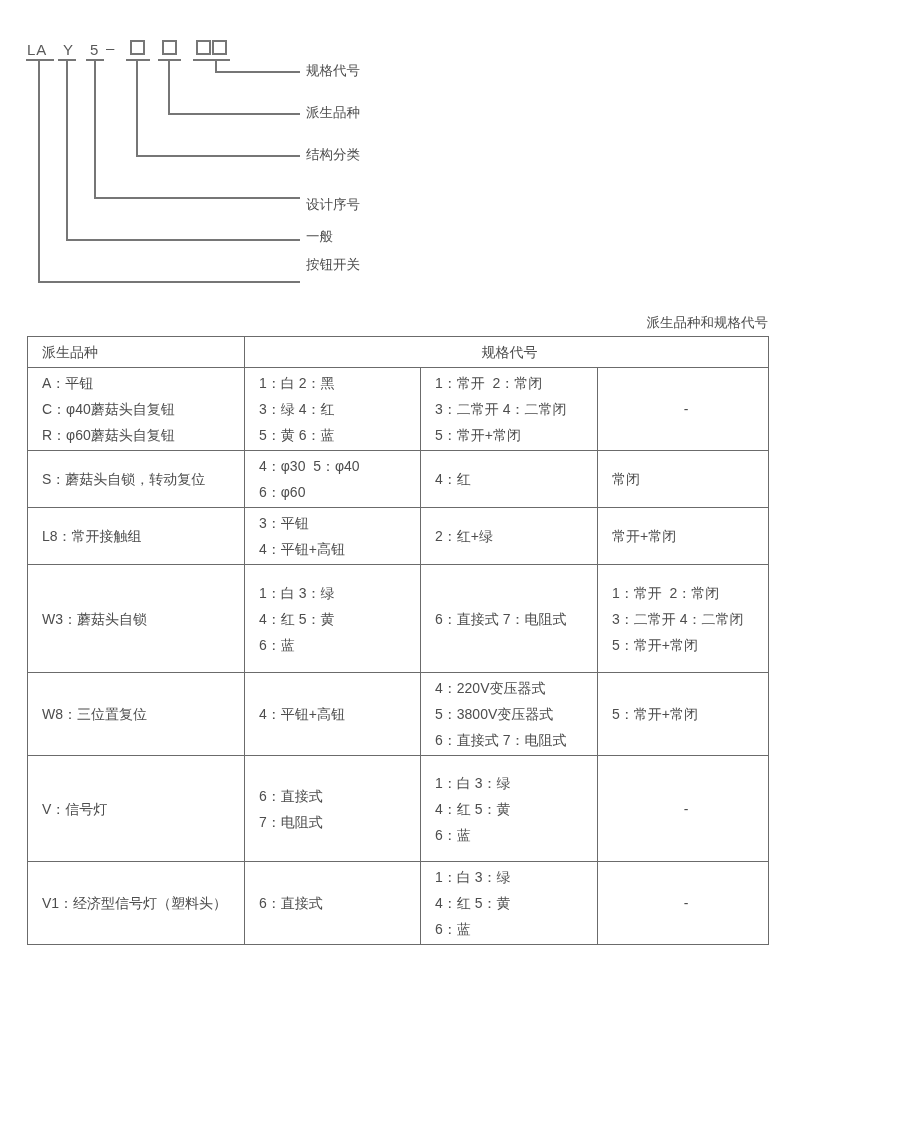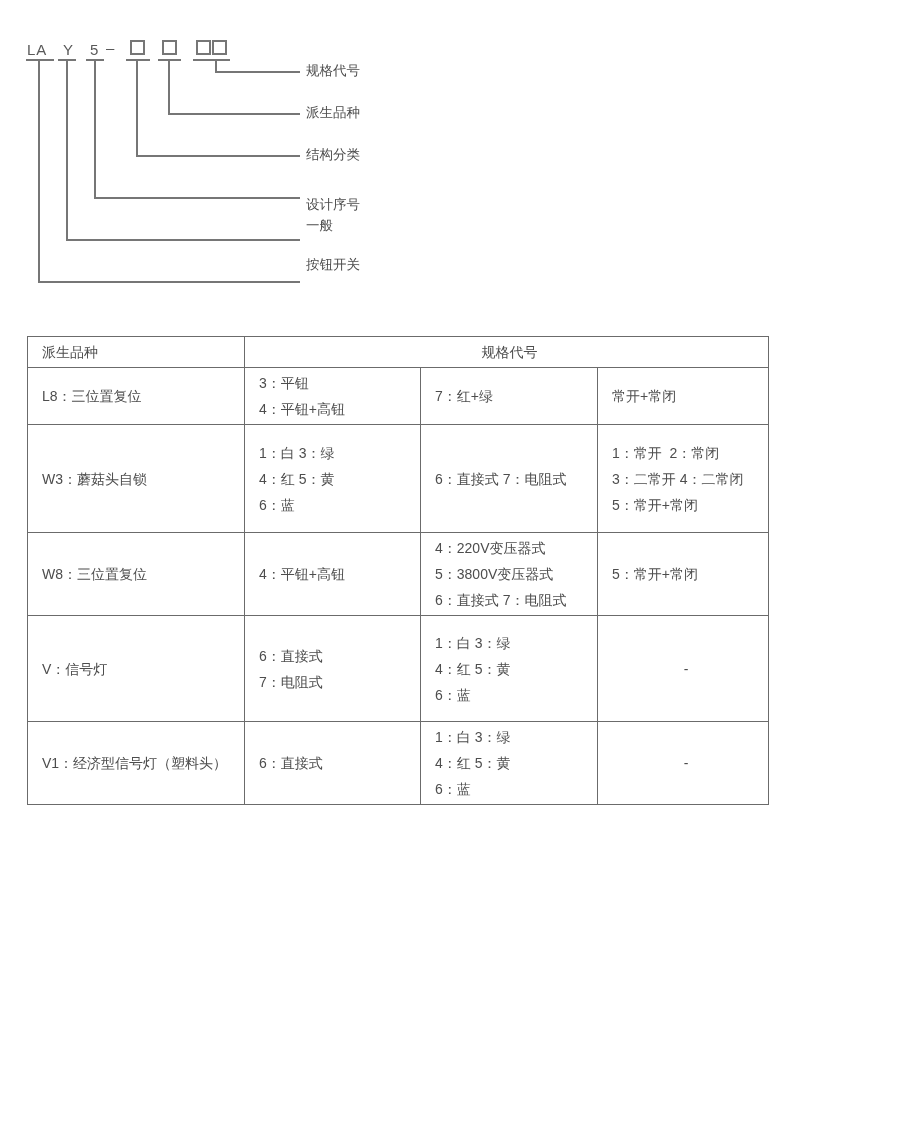--- a/index.html
+++ b/index.html
@@ -61,46 +61,66 @@
     <div class="elbow" style="left:168px; top:60px; width:130px; height:53px;"></div>
     <div class="elbow" style="left:136px; top:60px; width:162px; height:95px;"></div>
     <div class="elbow" style="left:94px;  top:60px; width:204px; height:137px;"></div>
     <div class="elbow" style="left:66px;  top:60px; width:232px; height:179px;"></div>
     <div class="elbow" style="left:38px;  top:60px; width:260px; height:221px;"></div>
 
     <div class="callout" style="top:62px;">规格代号</div>
     <div class="callout" style="top:104px;">派生品种</div>
     <div class="callout" style="top:146px;text-align:right;">结构分类</div>
     <div class="callout" style="top:196px;">设计序号</div>
-    <div class="callout" style="top:217px;">一般</div>
+    <div class="callout" style="top:228px;">一般</div>
     <div class="callout" style="top:256px;">按钮开关</div>
   </div>
 
+  <div class="tbl-title">派生品种和规格代号</div>
 
   <table class="spec">
     <colgroup>
       <col style="width:217px">
         <col style="width:176px">
         <col style="width:177px">
         <col style="width:171px">
     </colgroup>
     <tbody>
         <tr style="height:28px">
       <td class="c1">派生品种</td>
       <td class="hc" colspan="3">规格代号</td>
     </tr>
 
+    <tr style="height:78px">
+      <td class="c1">A：平钮
+C：φ40蘑菇头自复钮
+R：φ60蘑菇头自复钮</td>
+      <td>1：白 2：黑
+3：绿 4：红
+5：黄 6：蓝</td>
+      <td>1：常开  2：常闭
+3：二常开 4：二常闭
+5：常开+常闭</td>
+      <td class="dash">-</td>
+    </tr>
 
+    <tr style="height:54px">
+      <td class="c1">S：蘑菇头自锁，转动复位</td>
+      <td>4：φ30  5：φ40
+6：φ60</td>
+      <td>4：红</td>
+      <td>常闭</td>
+    </tr>
 
 
     <tr style="height:55px">
-      <td class="c1">L8：三位置复位</td>
+      <td class="c1">L8：常开接触组</td>
       <td>3：平钮
 4：平钮+高钮</td>
-      <td>7：红+绿</td>
+      <td>2：红+绿</td>
       <td>常开+常闭</td>
     </tr>
 
     <tr style="height:108px">
       <td class="c1">W3：蘑菇头自锁</td>
       <td>1：白 3：绿
 4：红 5：黄
 6：蓝</td>
       <td>6：直接式 7：电阻式</td>
       <td>1：常开  2：常闭

